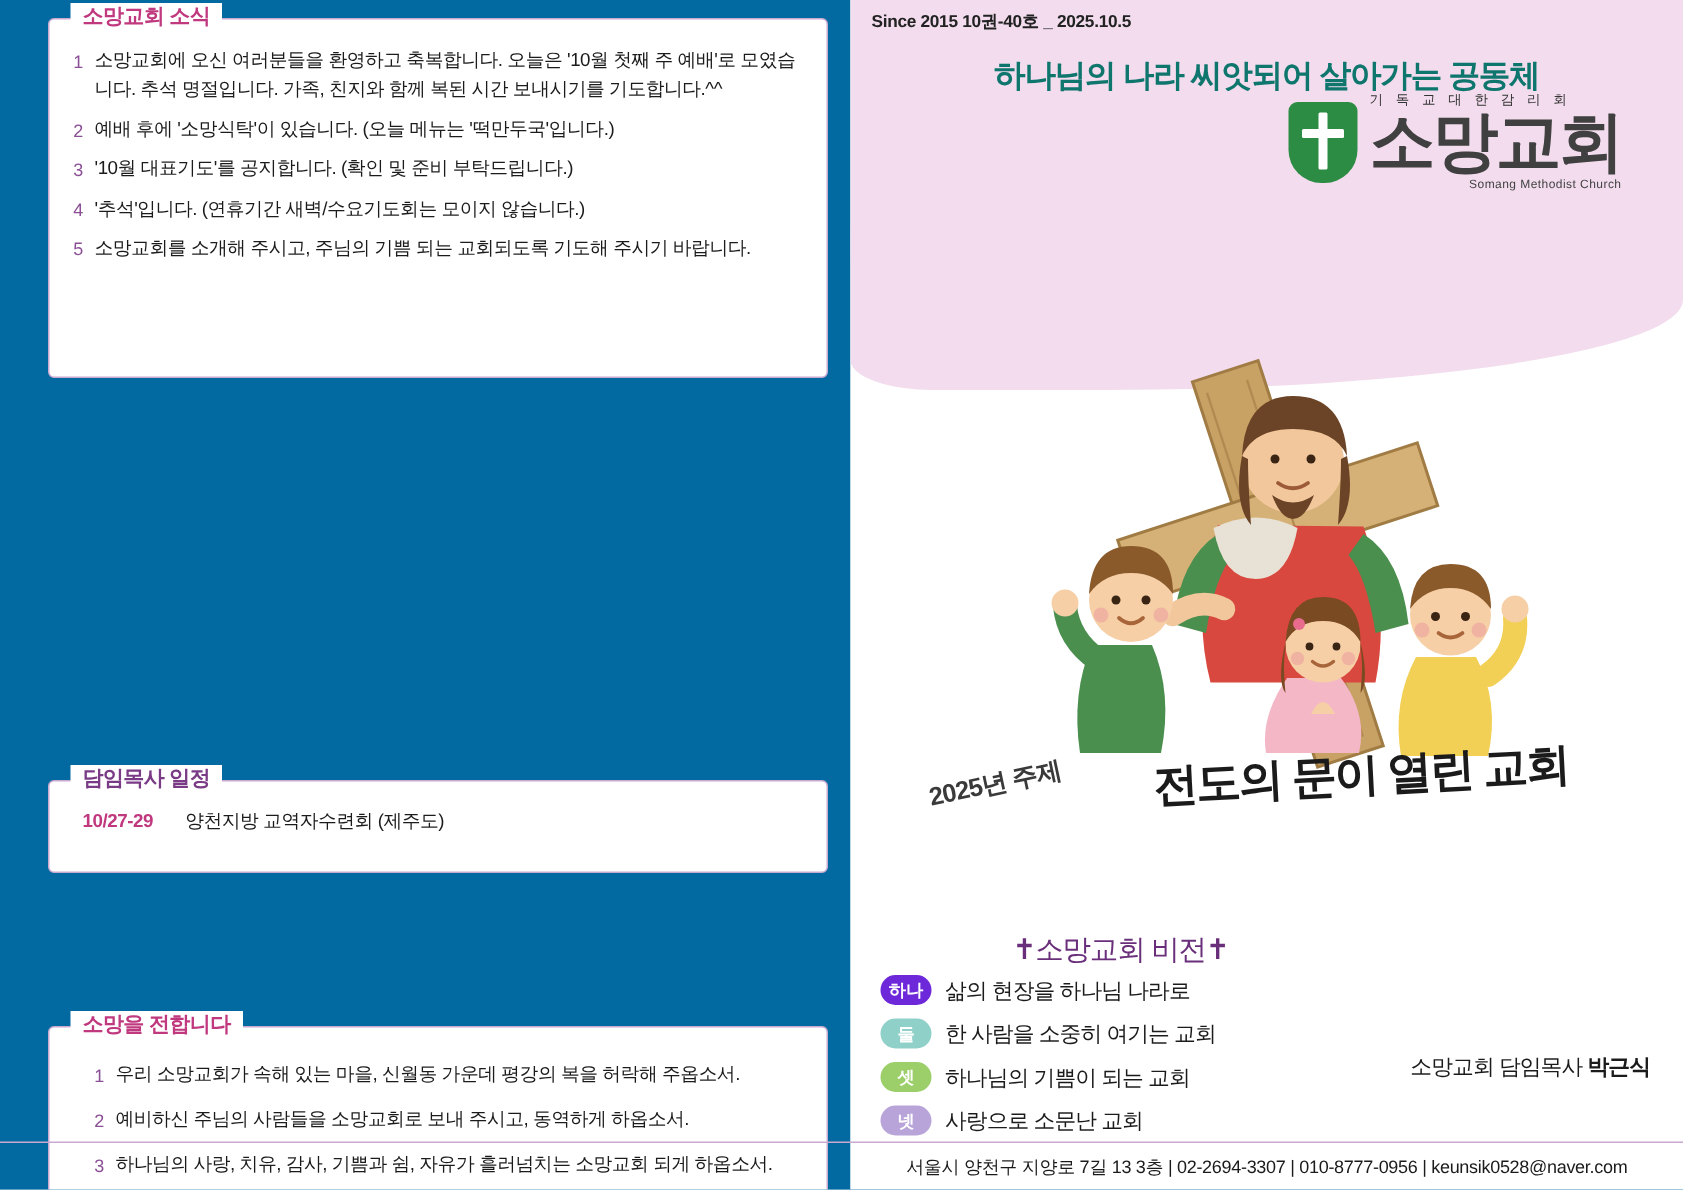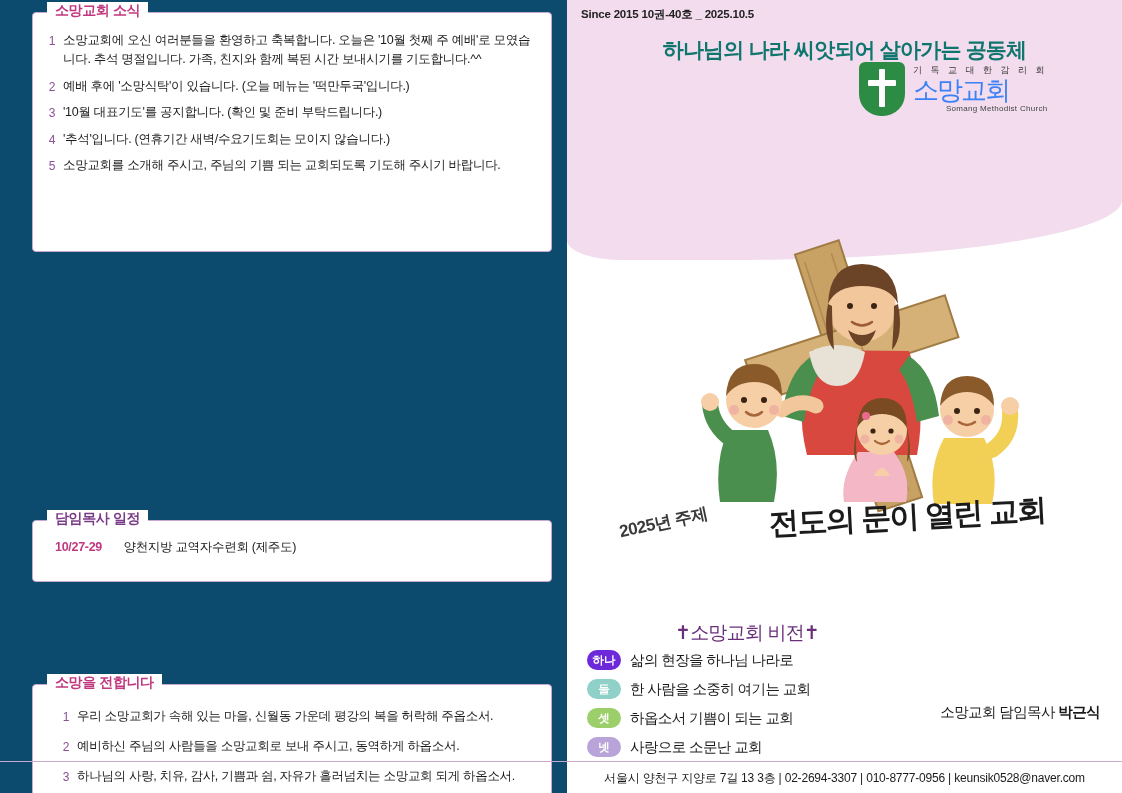--- a/index.html
+++ b/index.html
@@ -9,21 +9,21 @@
     font-family:"Liberation Sans", sans-serif;
     background:#ffffff;
     position:relative;
     overflow:hidden;
   }
   .page { position:relative; width:1122px; height:793px; }
 
   
   .left {
     position:absolute; left:0; top:0; width:567px; height:793px;
-    background:#0c4a6e;
+    background:#0369a1;
   }
 
   .section { position:absolute; }
 
   .sec-box {
     border:1px solid #c9a9cf;
     border-radius:4px;
     background:#ffffff;
     position:relative;
   }
@@ -115,21 +115,21 @@
   }
   .shield:after {
     content:""; position:absolute; left:9px; top:18px;
     width:28px; height:6px; background:#fff; border-radius:1px;
   }
   .logo-txt { line-height:1; }
   .logo-small {
     font-size:9px; color:#333; letter-spacing:3px; margin-bottom:2px;
   }
   .logo-main {
-    font-size:26px; font-weight:normal; color:#3b82f6; letter-spacing:-2px;
+    font-size:44px; font-weight:bold; color:#404040; letter-spacing:-2px;
   }
   .logo-en { font-size:8px; color:#444; text-align:right; margin-top:2px; letter-spacing:0.3px;}
 
   
   .illus { position:absolute; left:95px; top:230px; width:400px; height:290px; }
 
   .theme-row { position:absolute; left:55px; top:500px; width:480px; height:60px; }
   .theme-year {
     position:absolute; left:0; top:20px;
     font-size:17px; font-weight:bold; color:#3a3a3a;
@@ -335,21 +335,21 @@
       <div class="vis-item">
         <span class="vis-badge" style="background:#6d28d9">하나</span>
         <span class="vis-text">삶의 현장을 하나님 나라로</span>
       </div>
       <div class="vis-item">
         <span class="vis-badge" style="background:#8fd0c8">둘</span>
         <span class="vis-text">한 사람을 소중히 여기는 교회</span>
       </div>
       <div class="vis-item">
         <span class="vis-badge" style="background:#9ccf6a">셋</span>
-        <span class="vis-text">하옵소서 기쁨이 되는 교회</span>
+        <span class="vis-text">하나님의 기쁨이 되는 교회</span>
       </div>
       <div class="vis-item">
         <span class="vis-badge" style="background:#b9a4da">넷</span>
         <span class="vis-text">사랑으로 소문난 교회</span>
       </div>
     </div>
 
     <div class="pastor-block">
       <div>
         <span>소망교회 담임목사 </span><b>박근식</b>

